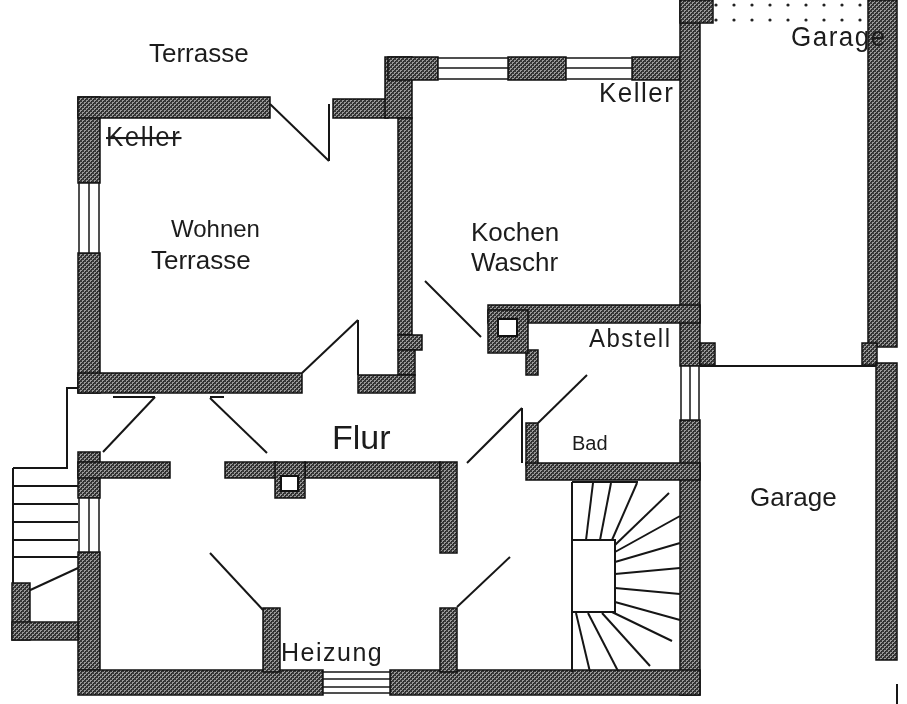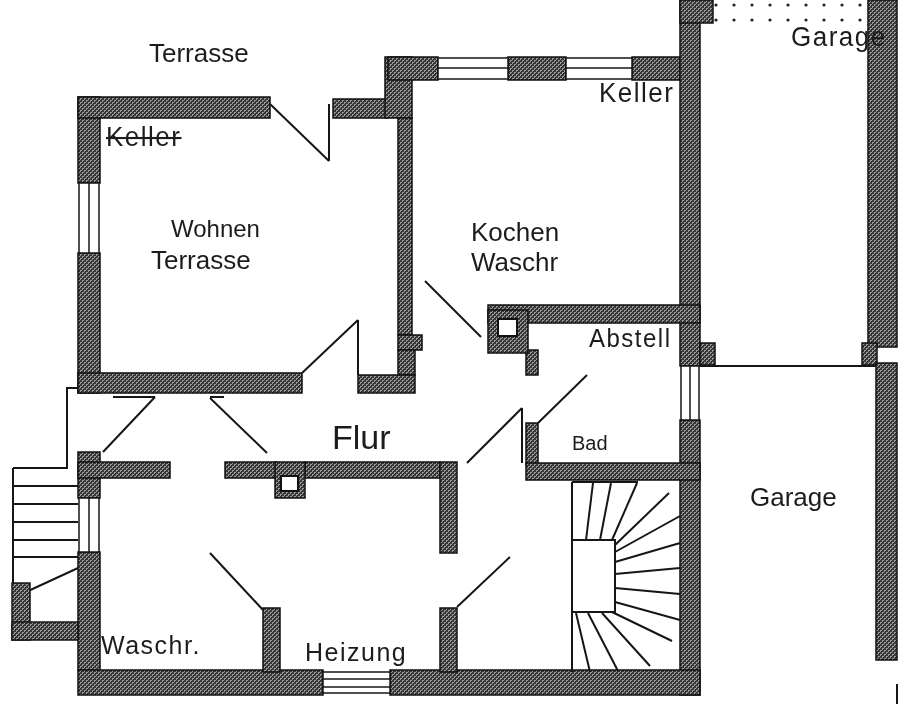--- a/index.html
+++ b/index.html
@@ -217,17 +217,16 @@
   </div>
 
   <div class="lbl plot" style="left:589px;top:326px;font-size:24px;">Abstell</div>
 
   <div class="lbl" style="left:572px;top:432px;font-size:20px;">Bad</div>
 
   <div class="lbl" style="left:332px;top:419px;font-size:34px;">Flur</div>
 
   <div class="lbl" style="left:750px;top:483px;font-size:26px;">Garage</div>
 
-  <div class="lbl plot" style="left:101px;top:632px;font-size:25px;">Waschr.</div>
-
-  <div class="lbl plot" style="left:281px;top:639px;font-size:25px;margin-left:24px;">Heizung</div>
+
+  <div class="lbl plot" style="left:281px;top:639px;font-size:25px;">Heizung</div>
 
 </div>
 
 </body></html>

